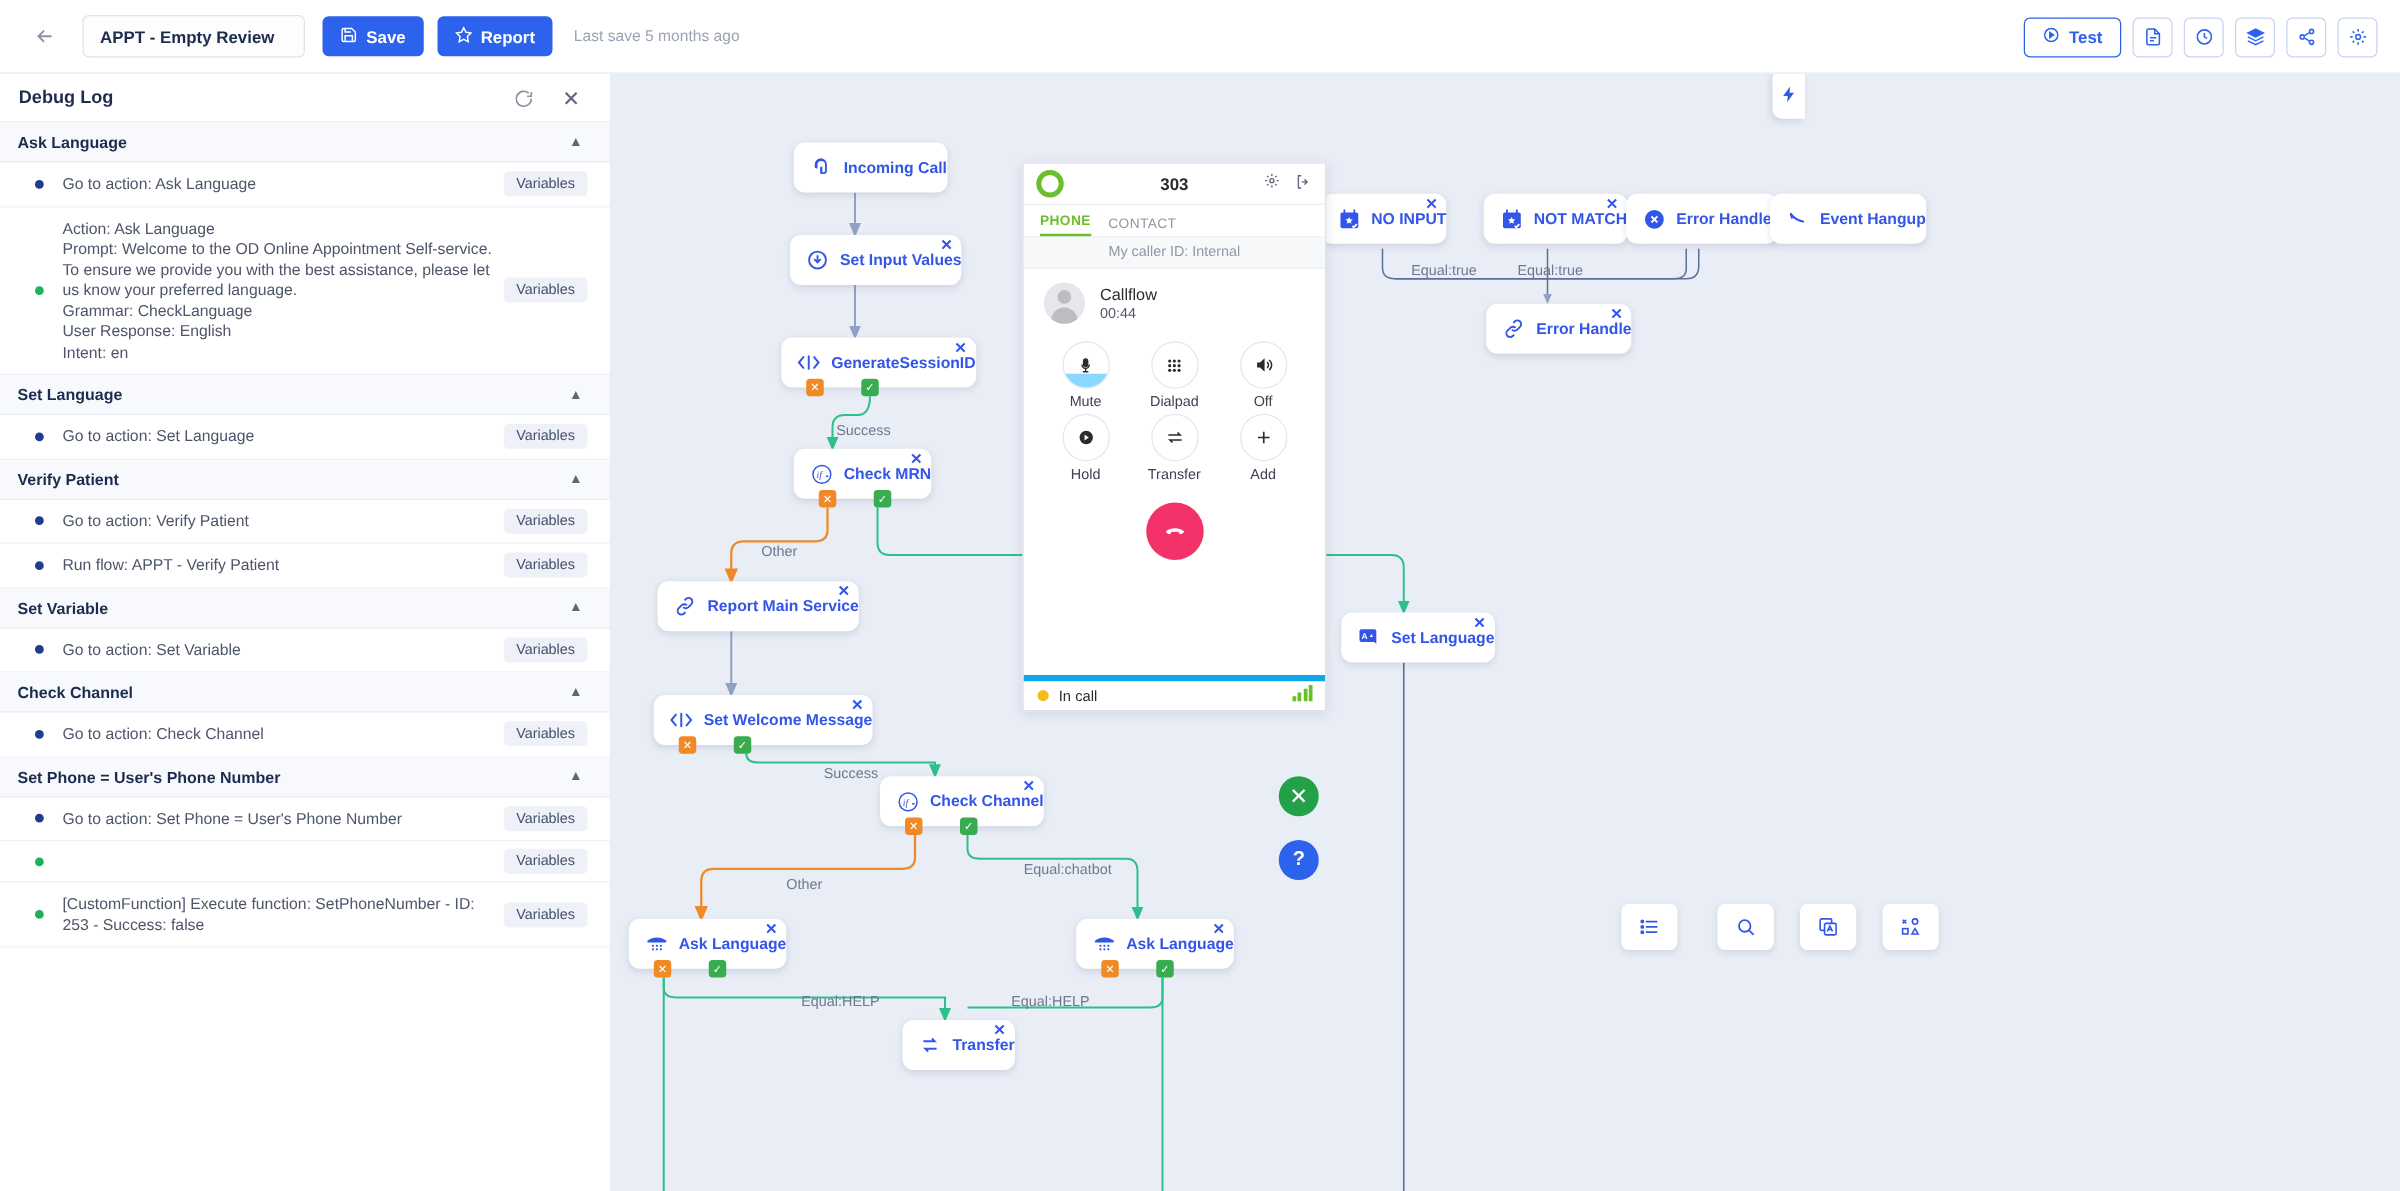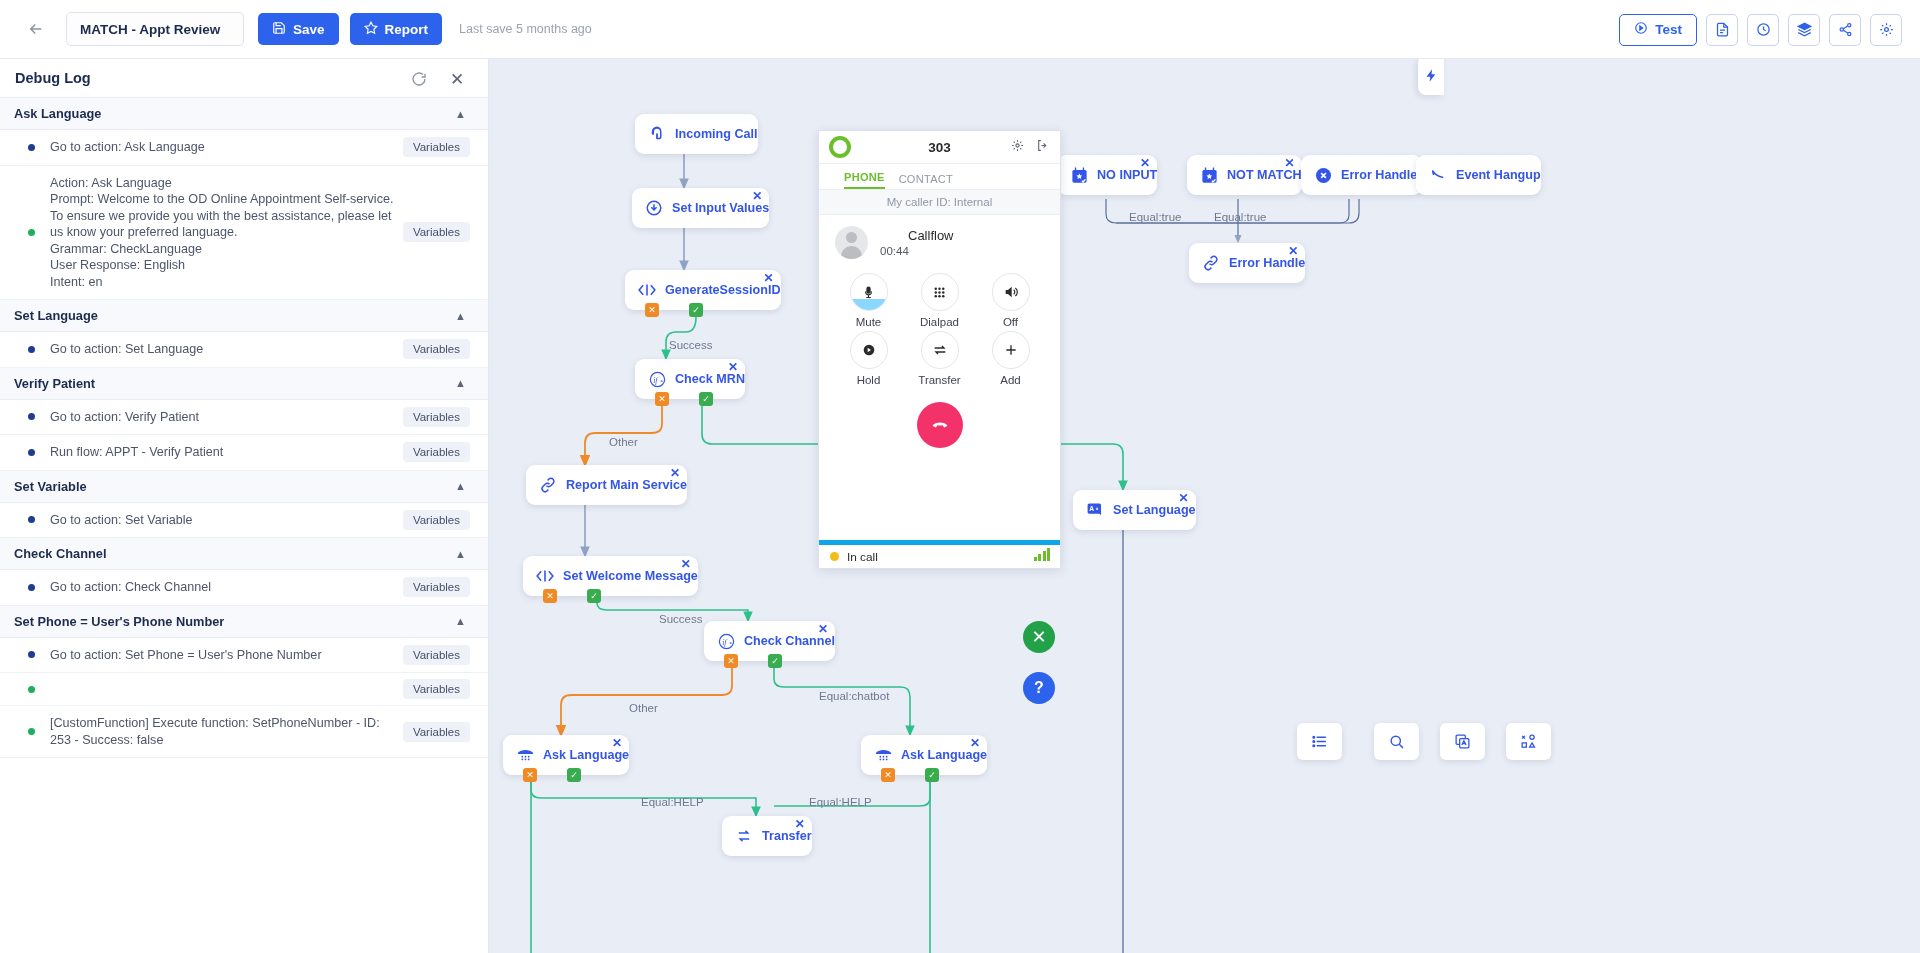--- a/index.html
+++ b/index.html
@@ -158,21 +158,21 @@
     border: 4px solid #6cbe2b; box-sizing: border-box;
   }
   #sp-ext {
     position: absolute; left: 0; right: 0; text-align: center;
     font-size: 13.5px; font-weight: bold; color: #2b2b2b;
   }
   #sp-gear { position: absolute; right: 36px; color: #5d6578; cursor: pointer; }
   #sp-exit { position: absolute; right: 11px; color: #5d6578; font-size: 12px; cursor: pointer; }
   #sp-tabs {
     height: 26px; display: flex; align-items: flex-end; gap: 14px;
-    padding-left: 25px; border-bottom: 1px solid #eceef3;
+    padding-left: 13px; border-bottom: 1px solid #eceef3;
   }
   .sp-tab {
     font-size: 11px; color: #9098a6; padding-bottom: 4px; cursor: pointer;
     letter-spacing: .3px;
   }
   .sp-tab.active { color: #6cbe2b; border-bottom: 2px solid #6cbe2b; font-weight: bold; }
   #sp-callerid {
     height: 25px; background: #f7f8fa; display: flex; align-items: center;
     justify-content: center; font-size: 11.5px; color: #9098a6;
     border-bottom: 1px solid #eceef3;
@@ -186,21 +186,21 @@
   }
   #sp-avatar::before {
     content: ''; position: absolute; left: 11px; top: 6px;
     width: 11px; height: 11px; border-radius: 50%; background: #bcbdc2;
   }
   #sp-avatar::after {
     content: ''; position: absolute; left: 6px; top: 20px;
     width: 21px; height: 15px; border-radius: 11px 11px 0 0; background: #bcbdc2;
   }
   #sp-caller-info { margin-left: 12px; }
-  #sp-caller-name { font-size: 13px; color: #2b2b2b; margin-left: 28px; }
+  #sp-caller-name { font-size: 13px; color: #2b2b2b; }
   #sp-caller-time { font-size: 11.5px; color: #53596b; margin-top: 2px; }
   #sp-grid {
     display: grid; grid-template-columns: repeat(3, 1fr);
     row-gap: 3px; padding: 3px 14px 0 14px;
   }
   .sp-key { display: flex; flex-direction: column; align-items: center; cursor: pointer; }
   .sp-circle {
     width: 38px; height: 38px; border-radius: 50%; border: 1px solid #e4e6ec;
     display: flex; align-items: center; justify-content: center;
     color: #2b2b2b; position: relative; overflow: hidden;
@@ -257,21 +257,21 @@
 </head>
 <body>
 
 <div id="topbar">
   <div id="back-arrow">
     <svg width="18" height="18" viewBox="0 0 24 24" fill="none" stroke="currentColor" stroke-width="2">
       <path d="M19 12H5M11 18l-6-6 6-6"></path>
     </svg>
   </div>
   <div id="flow-name-box">
-    <span>MATCH - Appt Review</span>
+    <span>APPT - Empty Review</span>
   </div>
   <button class="pbtn" id="save-btn">
     <span>
       <svg width="14" height="14" viewBox="0 0 24 24" fill="none" stroke="currentColor" stroke-width="2">
         <path d="M19 21H5a2 2 0 01-2-2V5a2 2 0 012-2h11l5 5v11a2 2 0 01-2 2z"></path>
         <path d="M17 21v-8H7v8M7 3v5h8"></path>
       </svg>
     </span>
     <span>Save</span>
   </button>

